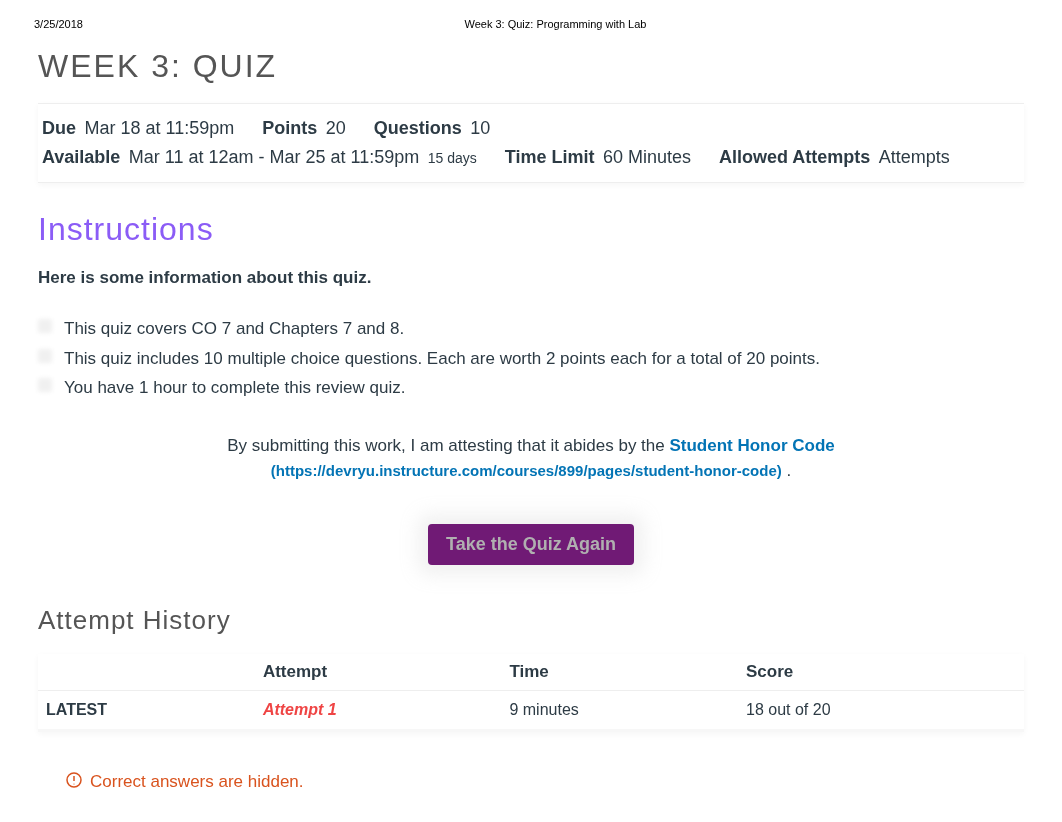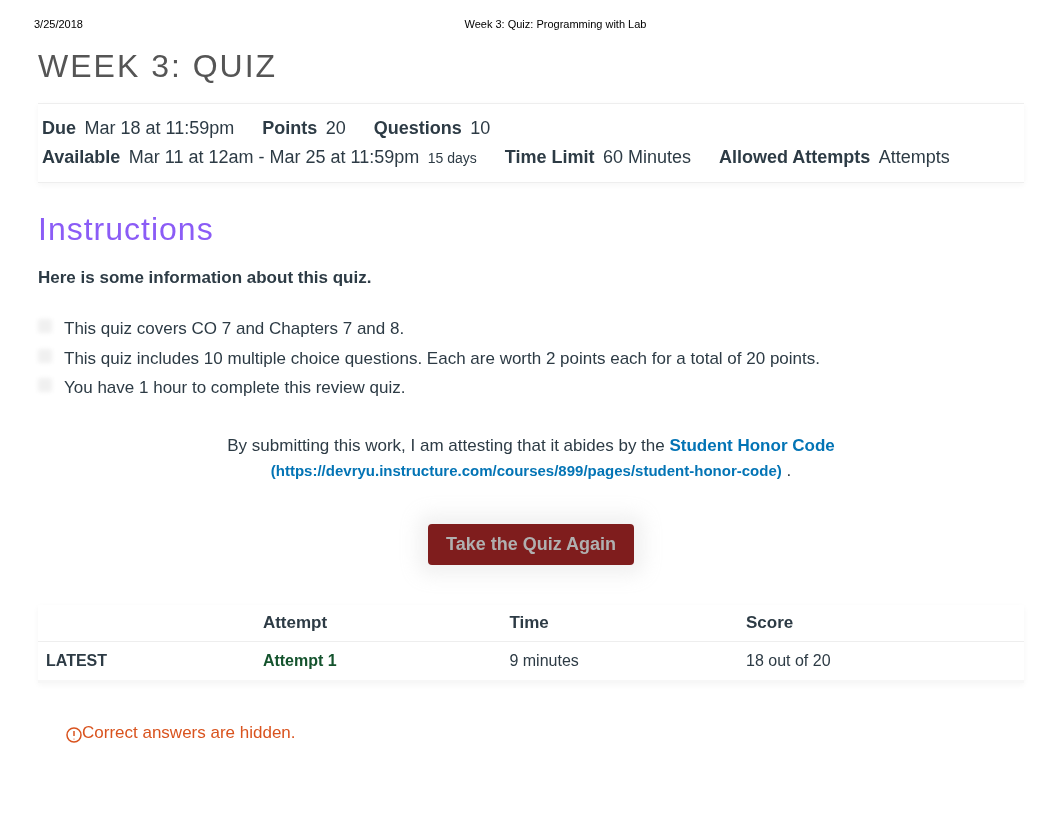--- a/index.html
+++ b/index.html
@@ -98,21 +98,21 @@
       text-decoration: none;
       font-size: 15px;
     }
     .take-again-wrap { text-align: center; margin-bottom: 40px; }
     .take-again {
       display: inline-block;
       color: #b0b0b0;
       font-weight: 700;
       font-size: 18px;
       padding: 10px 18px;
-      background: #7f1d1d;
+      background: #701a75;
       box-shadow: 0 0 18px 10px rgba(200,200,200,0.25);
       border-radius: 4px;
       text-align: center;
     }
     h2.attempt-h {
       font-family: "Trebuchet MS", "Lucida Sans", sans-serif;
       font-weight: 300;
       letter-spacing: 1px;
       color: #555;
       font-size: 26px;
@@ -132,29 +132,30 @@
       font-size: 17px;
     }
     table.attempt-table td {
       text-align: left;
       padding: 10px 8px;
       font-size: 16px;
       border-bottom: 3px solid #f7f7f7;
     }
     table.attempt-table td.latest { font-weight: 700; }
     a.attempt-link {
-      color: #14532d;
+      color: #ef4444;
       font-weight: 700;
       text-decoration: none;
+      font-style: italic;
     }
     .hidden-answers {
       color: #d9531e;
       display: flex;
-      align-items: flex-end;
-      gap: 0;
+      align-items: flex-start;
+      gap: 8px;
       margin-left: 28px;
       margin-bottom: 18px;
       font-size: 17px;
     }
     .hidden-answers .icon svg { width: 16px; height: 16px; display: block; }
   </style>
 </head>
 <body>
 
 <div class="print-header">
@@ -213,20 +214,21 @@
       <br>
       <a href="#" class="honor-url">(https://devryu.instructure.com/courses/899/pages/student-honor-code)</a>
       <span> .</span>
     </p>
   </div>
 
   <div class="take-again-wrap">
     <span class="take-again">Take the Quiz Again</span>
   </div>
 
+  <h2 class="attempt-h">Attempt History</h2>
 
   <table class="attempt-table">
     <thead>
       <tr>
         <th style="width:22%"></th>
         <th style="width:25%">Attempt</th>
         <th style="width:24%">Time</th>
         <th>Score</th>
       </tr>
     </thead>

